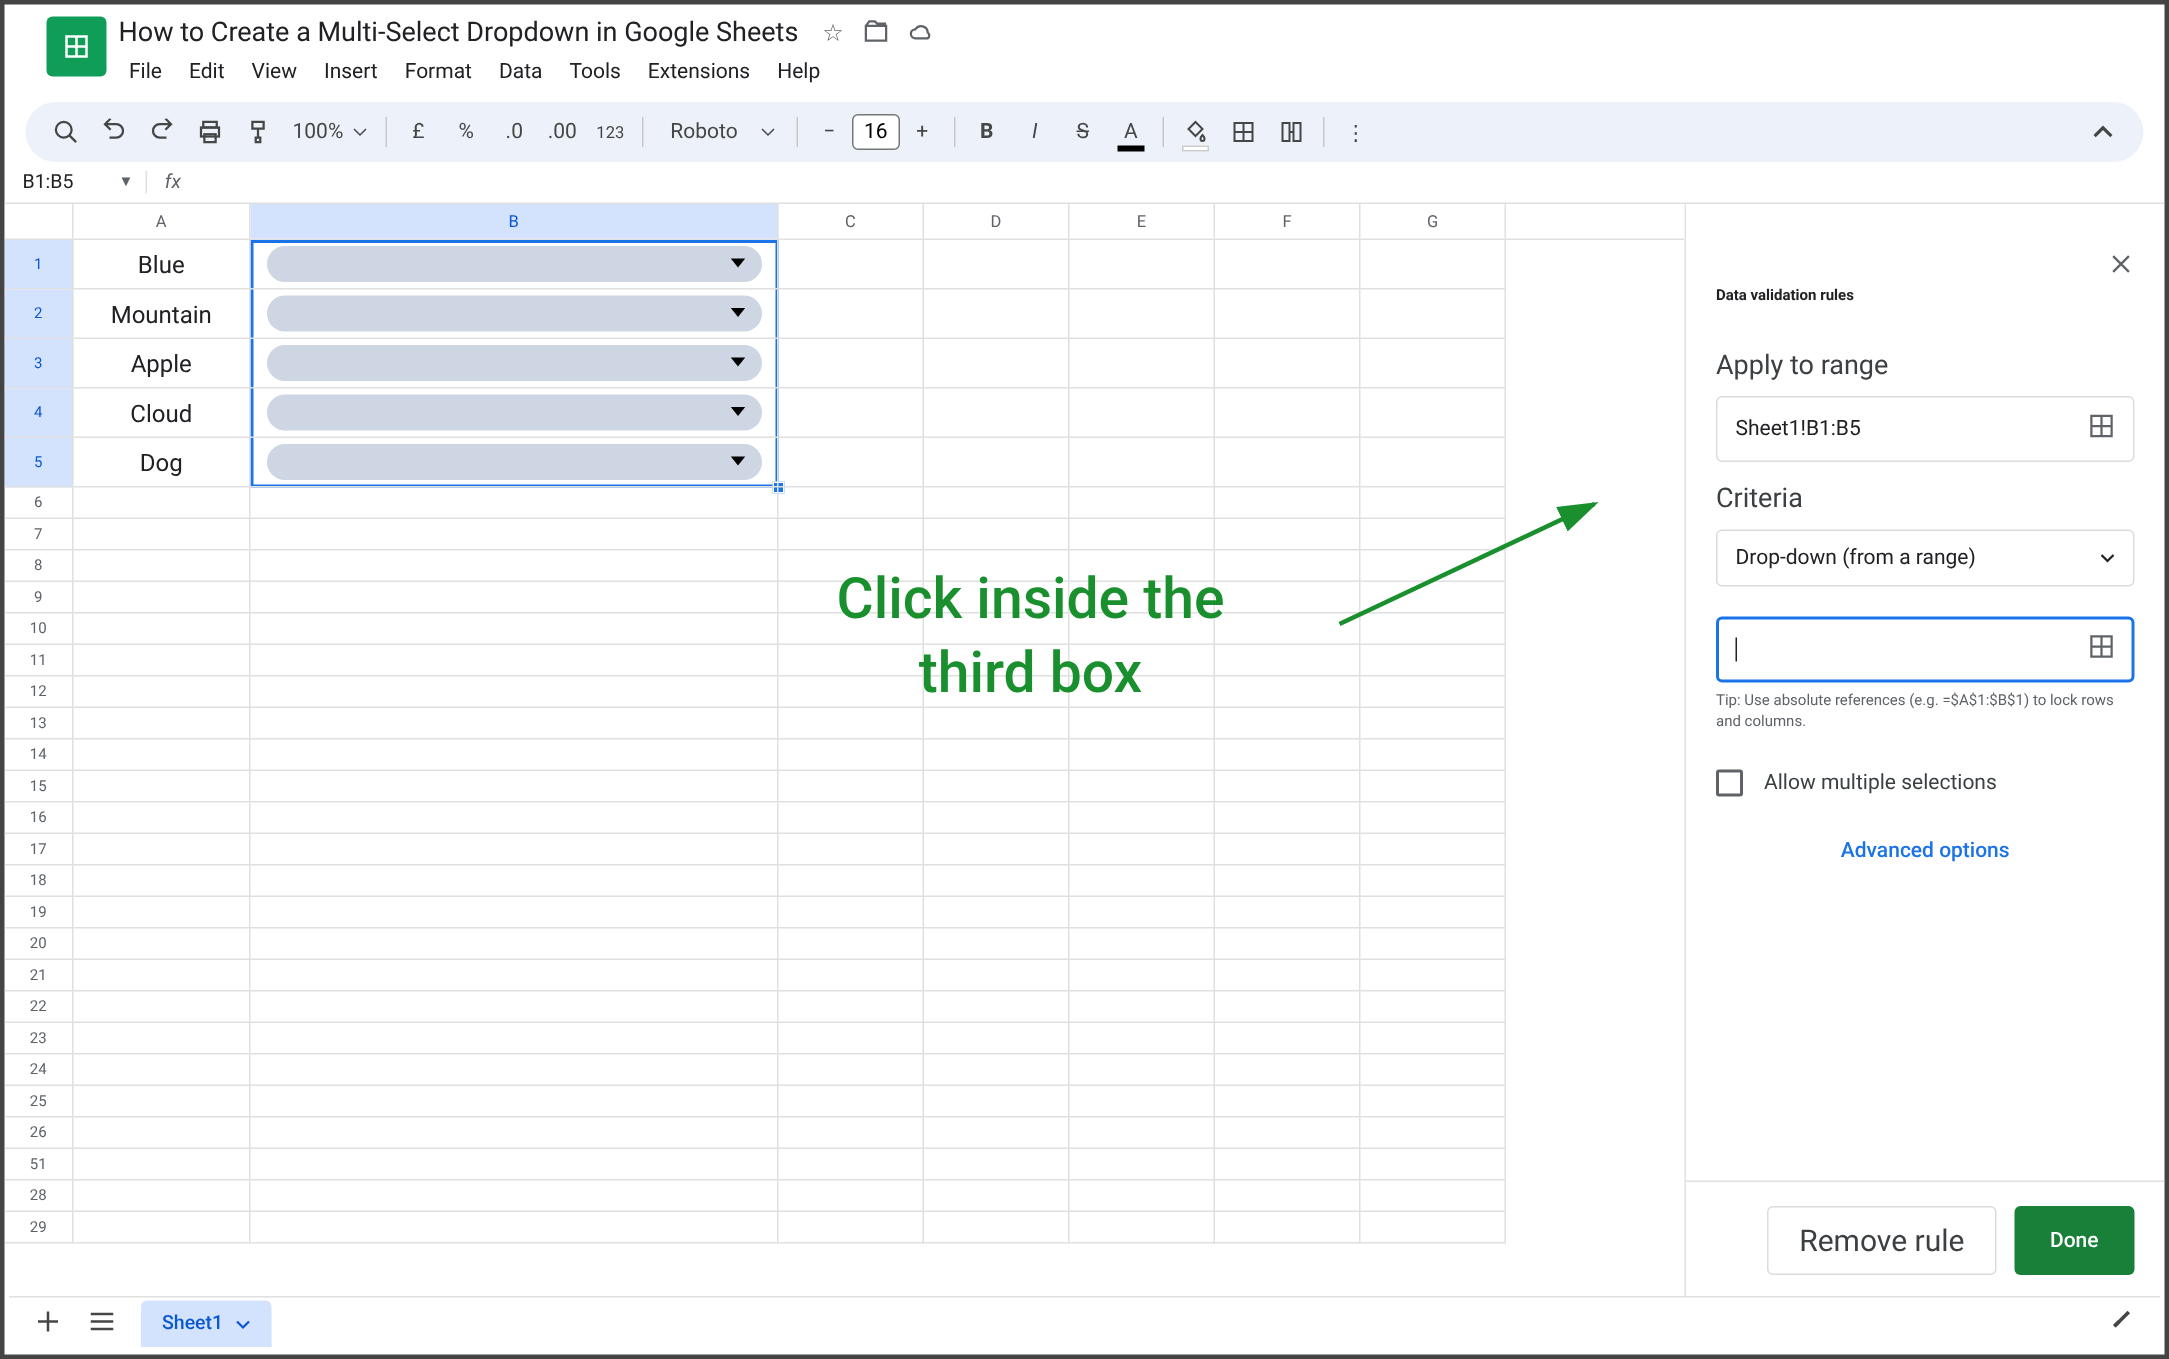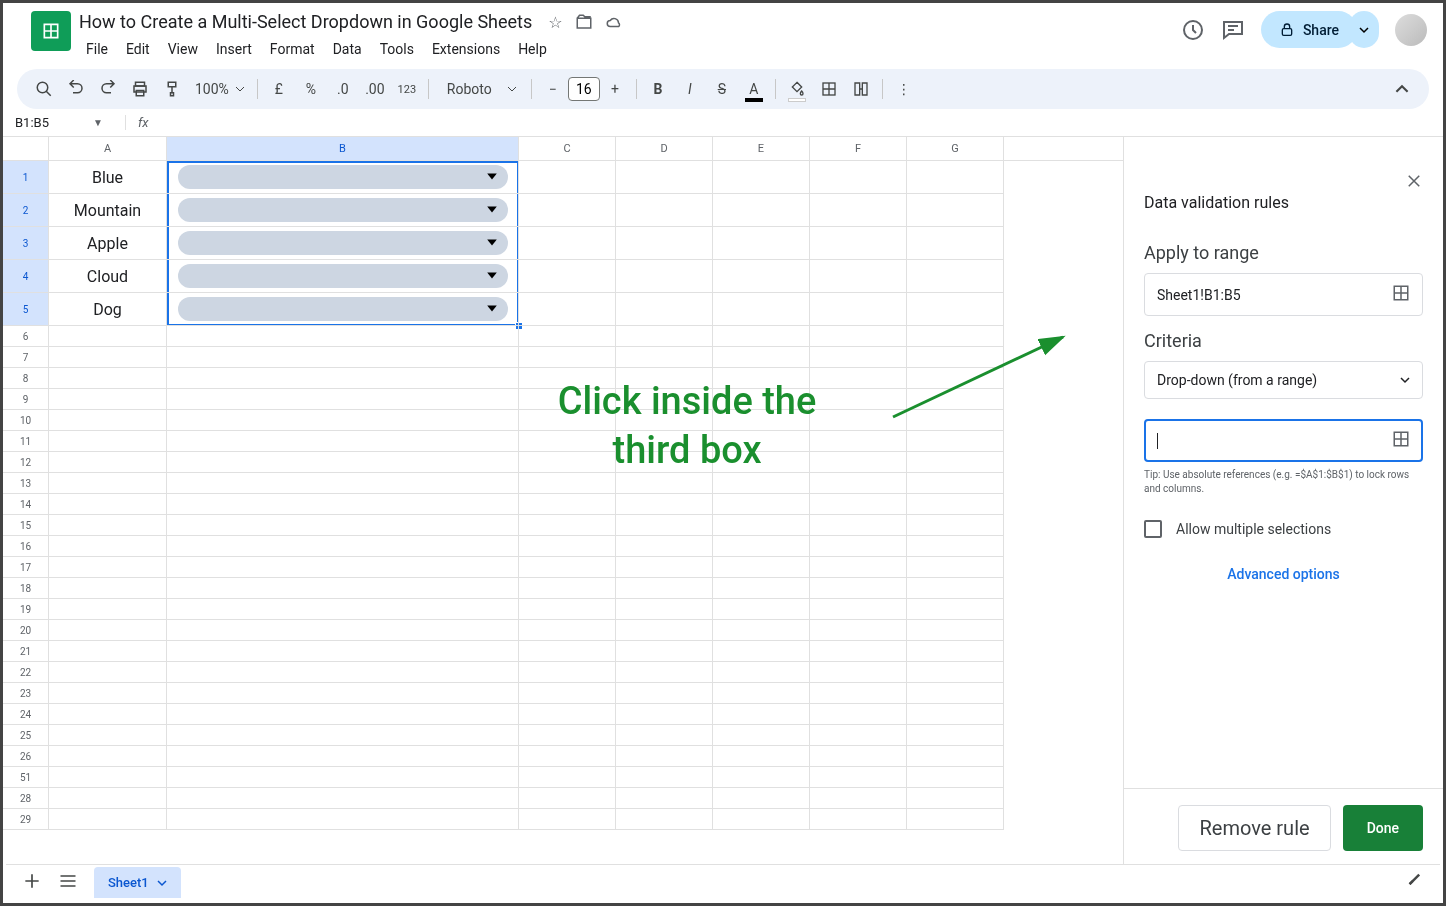--- a/index.html
+++ b/index.html
@@ -22,21 +22,21 @@
     .tb-btn { width: 30px; height: 30px; display: flex; align-items: center; justify-content: center; color: #444746; cursor: pointer; border-radius: 4px; font-size: 14px; }
     .tb-sep { width: 1px; height: 20px; background: #c7c7c7; margin: 0 4px; }
     .zoom { display: flex; align-items: center; padding: 0 6px; font-size: 14px; color: #444746; cursor: pointer; }
     .font-name { padding: 0 12px; font-size: 14px; color: #444746; cursor: pointer; min-width: 70px; }
     .font-size-box { display: flex; align-items: center; }
     .fs-input { width: 32px; height: 24px; border: 1px solid #747775; text-align: center; font-size: 14px; border-radius: 4px; }
     .color-btn { position: relative; }
     .color-bar { position: absolute; bottom: 2px; left: 6px; right: 6px; height: 4px; }
     .collapse-btn { margin-left: auto; }
     
-    .namebox-row { display: flex; align-items: center; padding: 4px 8px; border-bottom: 1px solid #e0e0e0; gap: 22px; }
+    .namebox-row { display: flex; align-items: center; padding: 4px 8px; border-bottom: 1px solid #e0e0e0; gap: 8px; }
     .namebox { width: 60px; font-size: 13px; color: #202124; padding: 2px 4px; }
     .namebox-arrow { color: #5f6368; font-size: 10px; }
     .fx { font-style: italic; color: #5f6368; font-size: 13px; border-left: 1px solid #e0e0e0; padding-left: 12px; }
     
     .main { display: flex; height: calc(100% - 170px); }
     .grid-area { flex: 1; overflow: hidden; position: relative; }
     
     .col-headers { display: flex; background: #fff; border-bottom: 1px solid #e0e0e0; height: 24px; }
     .corner { width: 46px; border-right: 1px solid #e0e0e0; }
     .col-header { border-right: 1px solid #e0e0e0; display: flex; align-items: center; justify-content: center; font-size: 11px; color: #5f6368; }
@@ -60,21 +60,21 @@
     .sel-handle { position: absolute; width: 8px; height: 8px; background: #1a73e8; border: 1px solid #fff; }
     
     .dropdown-chip { width: 330px; height: 24px; background: #cdd6e2; border-radius: 12px; display: flex; align-items: center; justify-content: flex-end; padding-right: 10px; }
     .dropdown-chip svg { width: 12px; height: 12px; }
     
     .annotation { position: absolute; color: #1a8f2e; font-family: 'Comic Sans MS', cursive; font-size: 38px; font-weight: 500; pointer-events: none; text-align: center; line-height: 1.3; }
     .arrow-svg { position: absolute; pointer-events: none; }
     
     .sidebar { width: 320px; border-left: 1px solid #e0e0e0; display: flex; flex-direction: column; }
     .sidebar-header { display: flex; align-items: center; justify-content: space-between; padding: 16px 20px; }
-    .sidebar-title { font-size: 16px; font-weight: 400; color: #202124; margin-top: 40px; }
+    .sidebar-title { font-size: 10px; font-weight: 700; color: #202124; margin-top: 40px; }
     .sidebar-close { cursor: pointer; color: #5f6368; }
     .sidebar-body { padding: 0 20px; flex: 1; overflow-y: auto; }
     .field-label { font-size: 18px; color: #3c4043; margin-top: 14px; margin-bottom: 10px; }
     .field-input { width: 100%; border: 1px solid #dadce0; border-radius: 4px; padding: 10px 12px; font-size: 14px; color: #202124; display: flex; align-items: center; justify-content: space-between; }
     .field-input.focused { border: 2px solid #1a73e8; padding: 9px 11px; }
     .grid-icon { color: #5f6368; }
     .dropdown-select { width: 100%; border: 1px solid #dadce0; border-radius: 4px; padding: 10px 12px; font-size: 14px; color: #202124; display: flex; align-items: center; justify-content: space-between; cursor: pointer; }
     .tip { font-size: 10px; color: #5f6368; margin-top: 6px; line-height: 1.4; }
     .checkbox-row { display: flex; align-items: center; gap: 14px; margin-top: 24px; }
     .checkbox { width: 18px; height: 18px; border: 2px solid #5f6368; border-radius: 2px; }
@@ -117,44 +117,20 @@
       <span class="menu-item">File</span>
       <span class="menu-item">Edit</span>
       <span class="menu-item">View</span>
       <span class="menu-item">Insert</span>
       <span class="menu-item">Format</span>
       <span class="menu-item">Data</span>
       <span class="menu-item">Tools</span>
       <span class="menu-item">Extensions</span>
       <span class="menu-item">Help</span>
     </div>
-  </div>
-  <div class="header-right">
-    <span class="header-icon"><svg width="24" height="24" viewBox="0 0 24 24" fill="none" stroke="currentColor" stroke-width="2">
-          <circle cx="12" cy="12" r="9"></circle>
-          <path d="M12 7v5l3 3"></path>
-        </svg></span>
-    <span class="header-icon"><svg width="24" height="24" viewBox="0 0 24 24" fill="none" stroke="currentColor" stroke-width="2">
-          <path d="M3 4h18v12H8l-5 4V4z M7 8h10 M7 12h6"></path>
-        </svg></span>
-    <div style="display:flex;">
-      <div class="share-btn">
-        <svg width="16" height="16" viewBox="0 0 24 24" fill="none" stroke="currentColor" stroke-width="2">
-            <rect x="5" y="10" width="14" height="10" rx="2"></rect>
-            <path d="M8 10V7a4 4 0 018 0v3"></path>
-          </svg>
-        <span>Share</span>
-      </div>
-      <div class="share-dropdown">
-        <svg width="10" height="10" viewBox="0 0 10 10">
-            <path d="M1 3l4 4 4-4" fill="none" stroke="currentColor" stroke-width="1.5"></path>
-          </svg>
-      </div>
-    </div>
-    <div class="avatar"></div>
   </div>
 </div>
 
 <div class="toolbar">
   <span class="tb-btn">
       <svg width="18" height="18" viewBox="0 0 24 24" fill="none" stroke="currentColor" stroke-width="2">
         <circle cx="10" cy="10" r="7"></circle>
         <path d="M21 21l-6-6"></path>
       </svg>
     </span>

